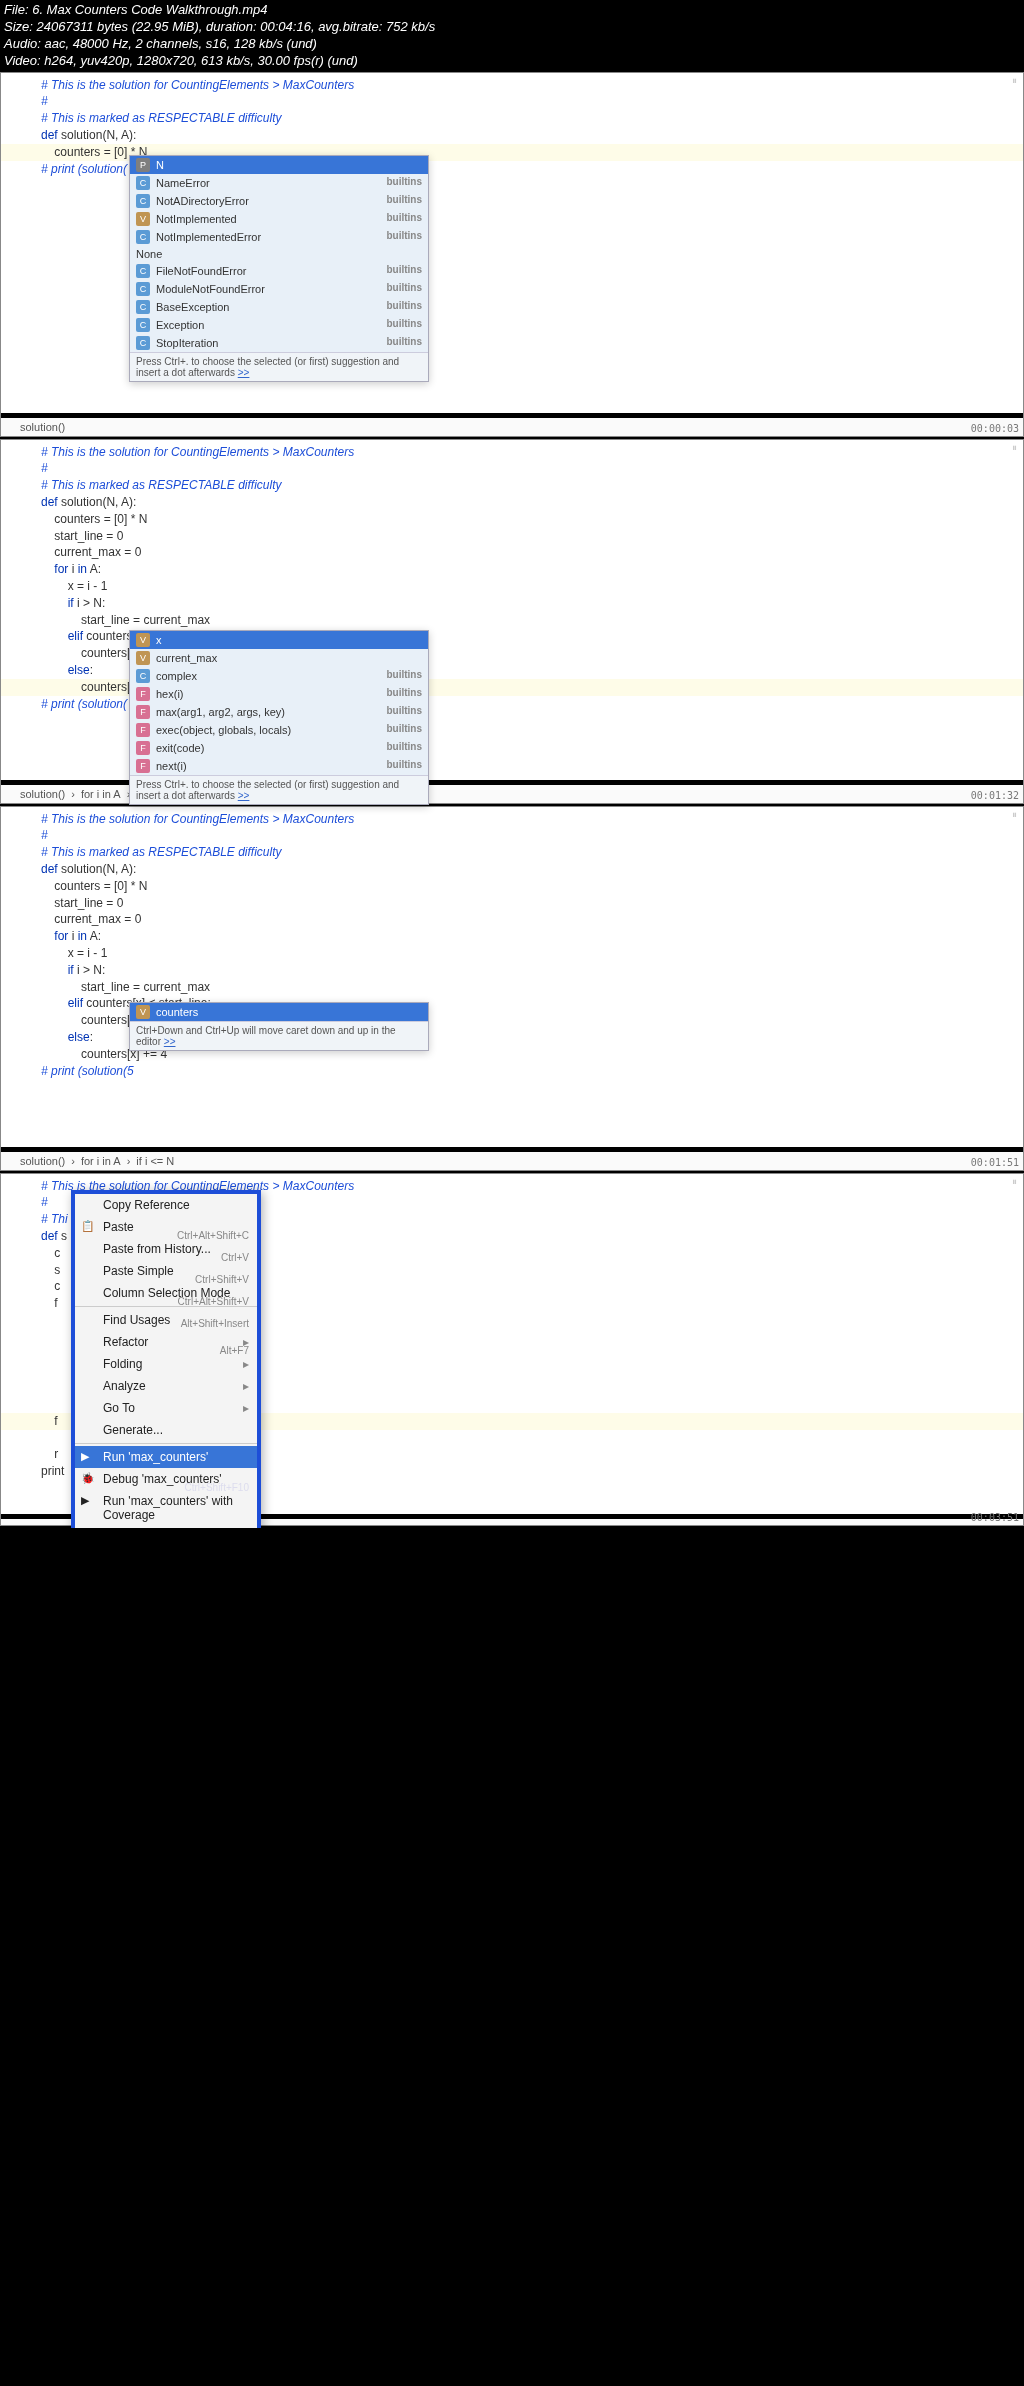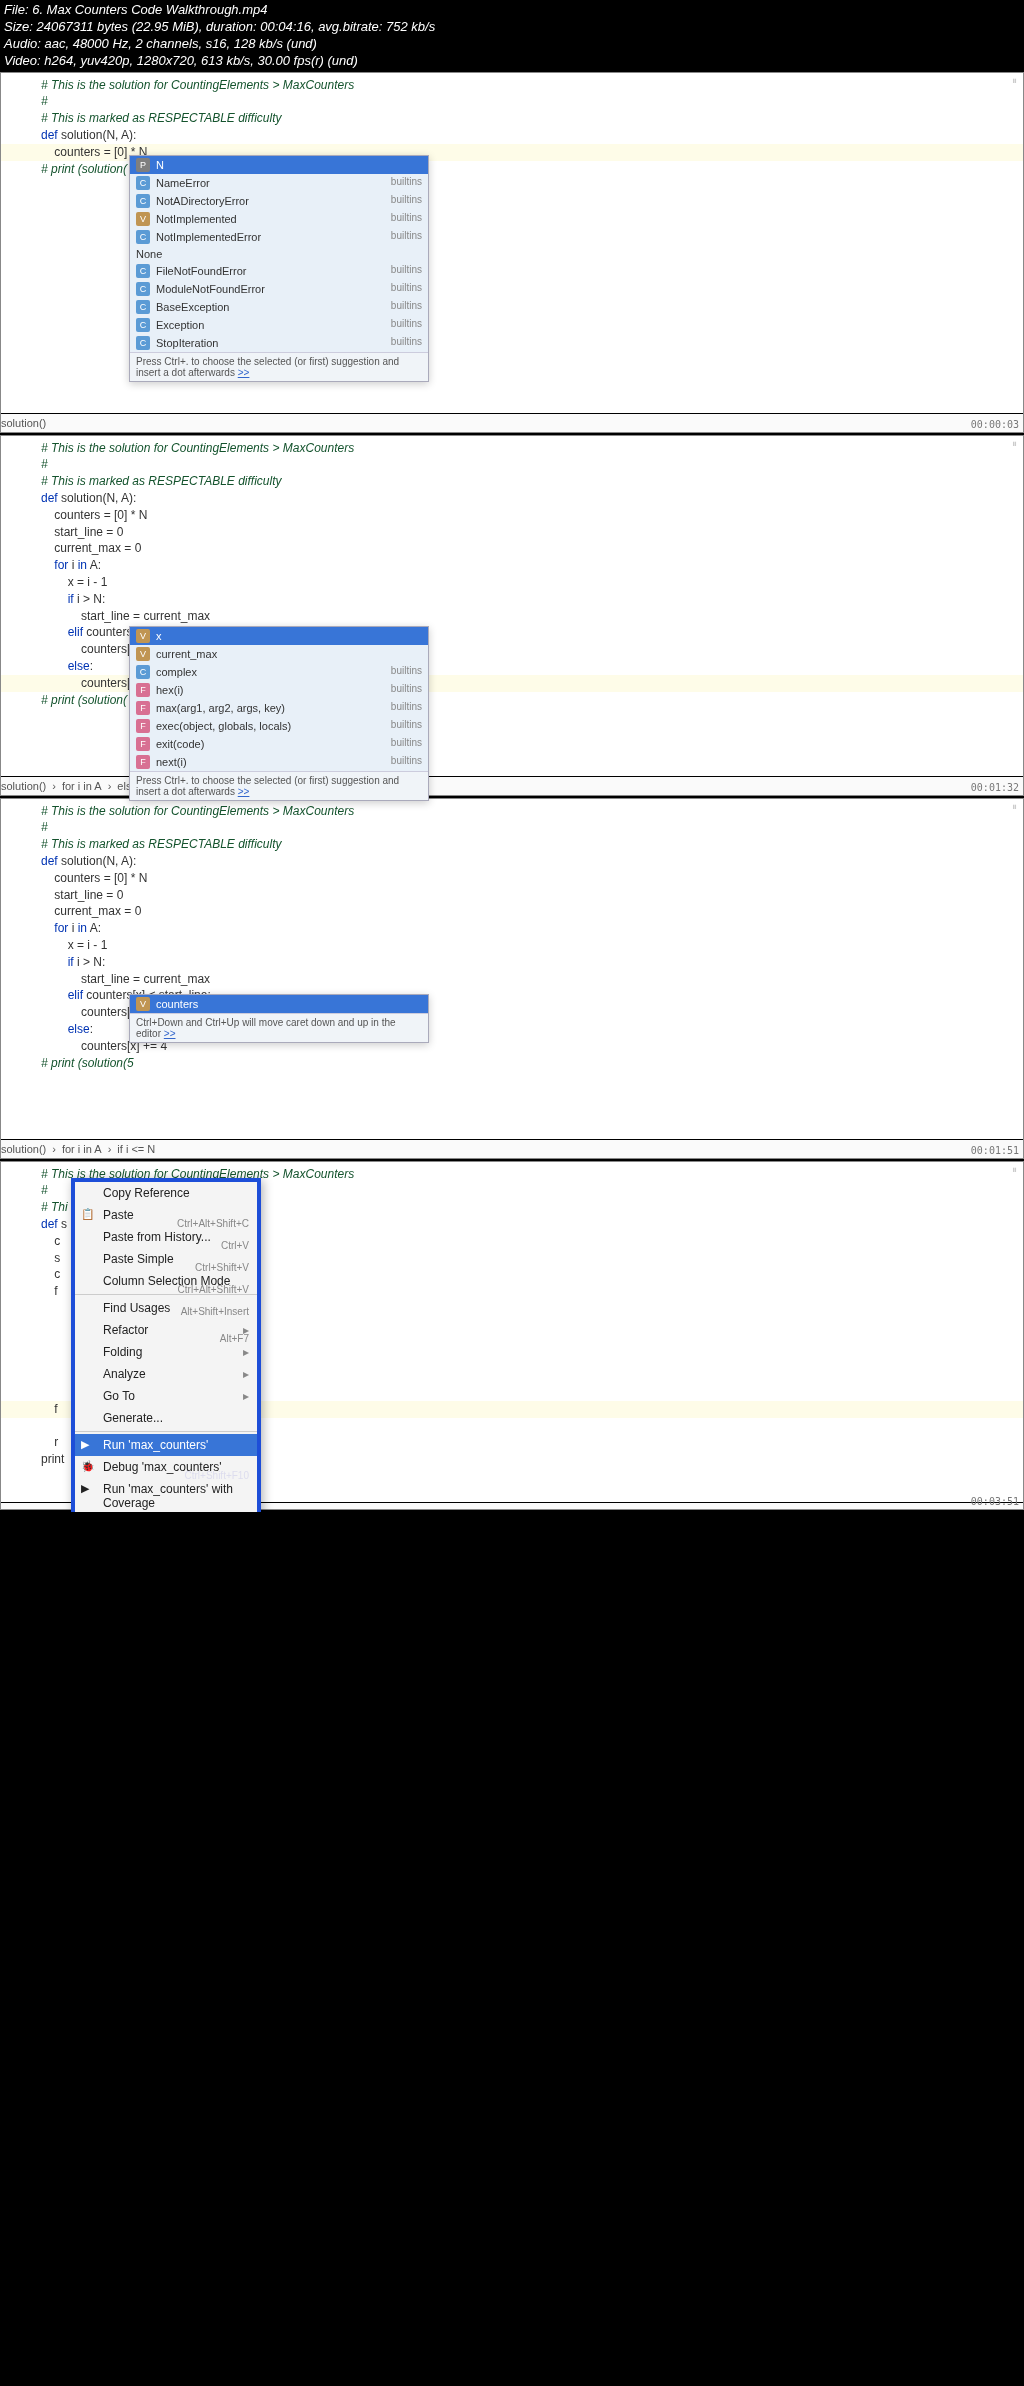--- a/index.html
+++ b/index.html
@@ -2,36 +2,36 @@
 <html><head>
 <meta charset="utf-8">
 <style>
 * { margin: 0; padding: 0; box-sizing: border-box; font-family: 'Segoe UI', Arial, sans-serif; }
 body { background: #000; width: 1024px; }
 .header { background: #000; color: #fff; font-size: 13px; font-style: italic; padding: 2px 4px; line-height: 1.3; }
 .frame { background: #fff; border: 1px solid #888; margin: 0; position: relative; }
 .editor { font-family: 'Consolas', 'Courier New', monospace; font-size: 12px; padding: 4px 0; background: #fff; position: relative; min-height: 340px; }
 .line { padding: 0 8px 0 40px; line-height: 1.4; white-space: pre; color: #333; }
 .line.hl { background: #fefce8; }
-.cmt { color: #14532d; font-style: italic; }
+.cmt { color: #1d4ed8; font-style: italic; }
 .kw { color: #0033b3; font-weight: normal; }
-.breadcrumb { border-top: 1px solid #000000; padding: 3px 0; font-size: 11px; color: #666; background: #fafafa; }
+.breadcrumb { border-top: 5px solid #000000; padding: 3px 19px; font-size: 11px; color: #666; background: #fafafa; }
 .breadcrumb span { color: #555; }
 .sep { color: #aaa; margin: 0 6px; }
 .popup { position: absolute; background: #e8f0f8; border: 1px solid #aab; font-size: 11px; width: 300px; box-shadow: 0 2px 8px rgba(0,0,0,0.2); z-index: 10; }
 .popup-item { display: flex; justify-content: space-between; padding: 2px 6px; cursor: pointer; }
 .popup-item.sel { background: #3875d7; color: #fff; }
 .popup-item .icon-badge { display: inline-block; width: 14px; height: 14px; border-radius: 2px; text-align: center; line-height: 14px; font-size: 9px; margin-right: 6px; color: #fff; }
 .ib-c { background: #5b9bd5; }
 .ib-v { background: #c09553; }
 .ib-f { background: #d87093; }
 .ib-p { background: #7f7f7f; }
 .popup-item .name { flex: 1; color: #333; }
 .popup-item.sel .name { color: #fff; }
-.popup-item .mod { color: #888; font-size: 10px; }
+.popup-item .mod { color: #888; font-size: 10px; font-weight: bold; }
 .popup-item.sel .mod { color: #dde; }
 .popup-hint { border-top: 1px solid #ccd; padding: 3px 6px; font-size: 10px; color: #555; background: #f0f4f8; }
 .popup-hint .link { color: #36c; text-decoration: underline; }
 .timestamp { position: absolute; right: 4px; bottom: 2px; font-size: 10px; color: #777; font-family: monospace; }
 .watermark { position: absolute; right: 6px; top: 2px; font-size: 10px; color: #ccc; }
 .ctx-menu { position: absolute; background: #f4f4f4; border: 4px solid #1d4ed8; box-shadow: 2px 2px 10px rgba(0,0,0,0.3); font-size: 12px; width: 190px; z-index: 20; }
 .ctx-item { padding: 4px 10px 4px 28px; position: relative; cursor: pointer; color: #222; }
 .ctx-item.sel { background: #3875d7; color: #fff; }
 .ctx-item .short { position: absolute; right: 8px; color: #888; font-size: 10px; margin-top: 32px; }
 .ctx-item.sel .short { color: #dde; }

